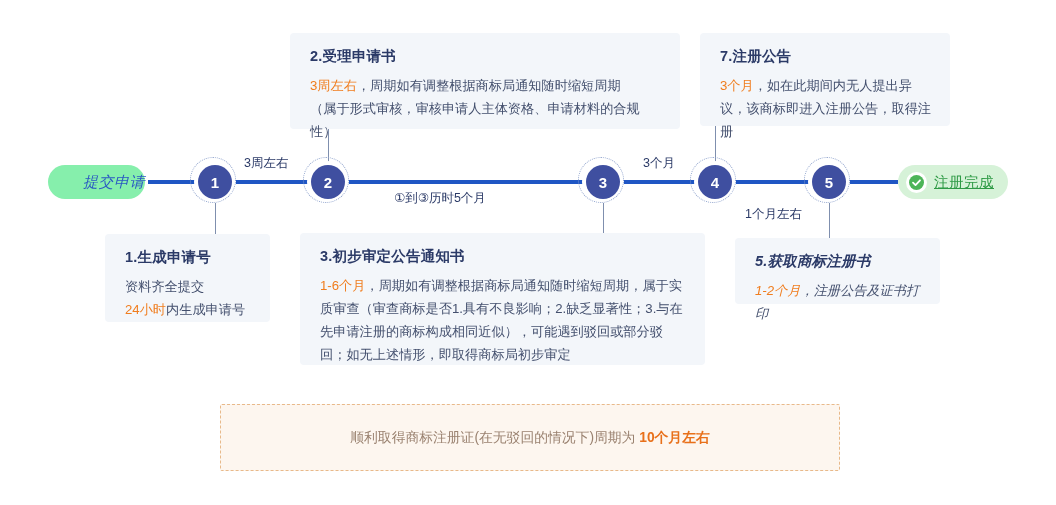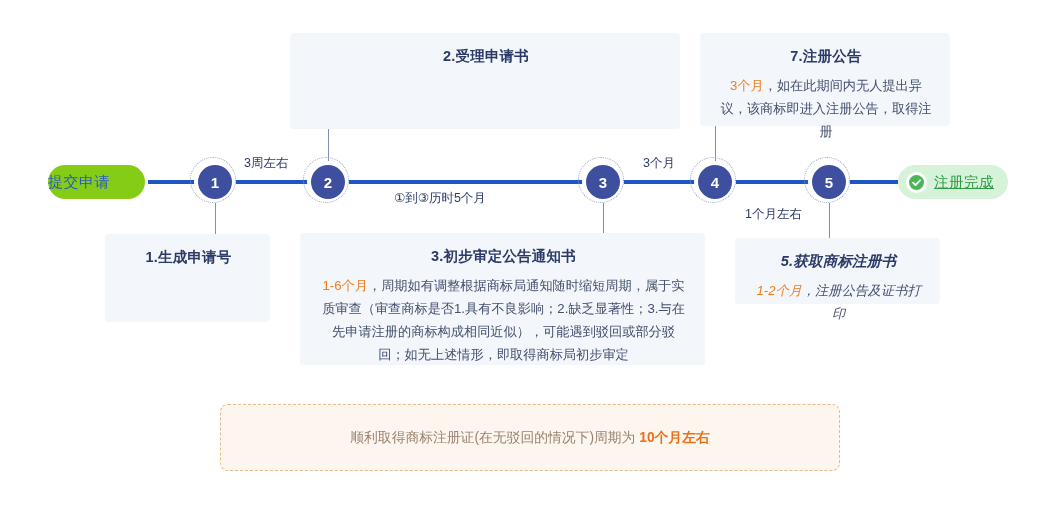--- a/index.html
+++ b/index.html
@@ -13,21 +13,20 @@
   }
   .stage{position:relative;width:1056px;height:505px;}
 
   
   .card{
     position:absolute;
     background:#f3f6fa;
     border-radius:4px;
     box-sizing:border-box;
     padding:14px 18px 14px 20px;
-    text-align:center;
   }
   .card .c-title{
     font-size:14.5px;
     font-weight:bold;
     color:#2b3a67;
     letter-spacing:.2px;
     margin:0 0 8px 0;
     line-height:1.3;
   }
   .card .c-body{
@@ -86,26 +85,27 @@
     color:#2b3a67;
     white-space:nowrap;
   }
 
   
   #start-pill{
     position:absolute;
     left:48px;top:165px;
     width:97px;height:34px;
     border-radius:17px;
-    background:#84cc16;
+    background:#86efac;
     color:#2b59c3;
     font-size:15px;
-    display:flex;align-items:center;justify-content:flex-start;
+    display:flex;align-items:center;justify-content:flex-end;
     box-sizing:border-box;
     letter-spacing:.5px;
+    font-style:italic;
   }
 
   
   #end-badge{
     position:absolute;
     left:898px;top:165px;
     width:110px;height:34px;
     border-radius:17px;
     background:#d6f2d8;
     display:flex;align-items:center;
@@ -123,38 +123,42 @@
     font-size:14.5px;color:#2e9a45;letter-spacing:.5px;text-decoration:underline;
   }
 
   
   #note{
     position:absolute;
     left:220px;top:404px;
     width:620px;height:67px;
     box-sizing:border-box;
     border:1px dashed #e8b98a;
-    border-radius:8px;
+    border-radius:2px;
     background:#fdf6ef;
     display:flex;flex-direction:column;
     align-items:center;justify-content:center;
     color:#9a8270;
     font-size:13.8px;
     line-height:1.85;
   }
   #note .nline{white-space:nowrap;}
   #note .nhl{color:#e8701a;font-weight:bold;}
 </style>
 </head>
 <body>
 
 <div class="stage">
 
   <div class="card" id="card2">
     <div class="c-title">2.受理申请书</div>
+    <div class="c-body">
+      <p><span class="hl">3周左右</span><span>，周期如有调整根据商标局通知随时缩短周期</span></p>
+      <p>（属于形式审核，审核申请人主体资格、申请材料的合规性）</p>
+    </div>
   </div>
 
   <div class="card" id="card4">
     <div class="c-title">7.注册公告</div>
     <div class="c-body">
       <p><span class="hl">3个月</span><span>，如在此期间内无人提出异议，该商标即进入注册公告，取得注册</span></p>
     </div>
   </div>
 
   <div class="stem" style="left:328px;top:129px;height:34px;"></div>
@@ -196,20 +200,24 @@
     </span>
     <span class="etext">注册完成</span>
   </div>
 
   <div class="stem" style="left:215px;top:201px;height:33px;"></div>
   <div class="stem" style="left:603px;top:201px;height:32px;"></div>
   <div class="stem" style="left:829px;top:201px;height:37px;"></div>
 
   <div class="card" id="card1">
     <div class="c-title">1.生成申请号</div>
+    <div class="c-body">
+      <p>资料齐全提交</p>
+      <p><span class="hl">24小时</span><span>内生成申请号</span></p>
+    </div>
   </div>
 
   <div class="card" id="card3">
     <div class="c-title">3.初步审定公告通知书</div>
     <div class="c-body">
       <p><span class="hl">1-6个月</span><span>，周期如有调整根据商标局通知随时缩短周期，属于实质审查（审查商标是否1.具有不良影响；2.缺乏显著性；3.与在先申请注册的商标构成相同近似），可能遇到驳回或部分驳回；如无上述情形，即取得商标局初步审定</span></p>
     </div>
   </div>
 
   <div class="card" id="card5">

